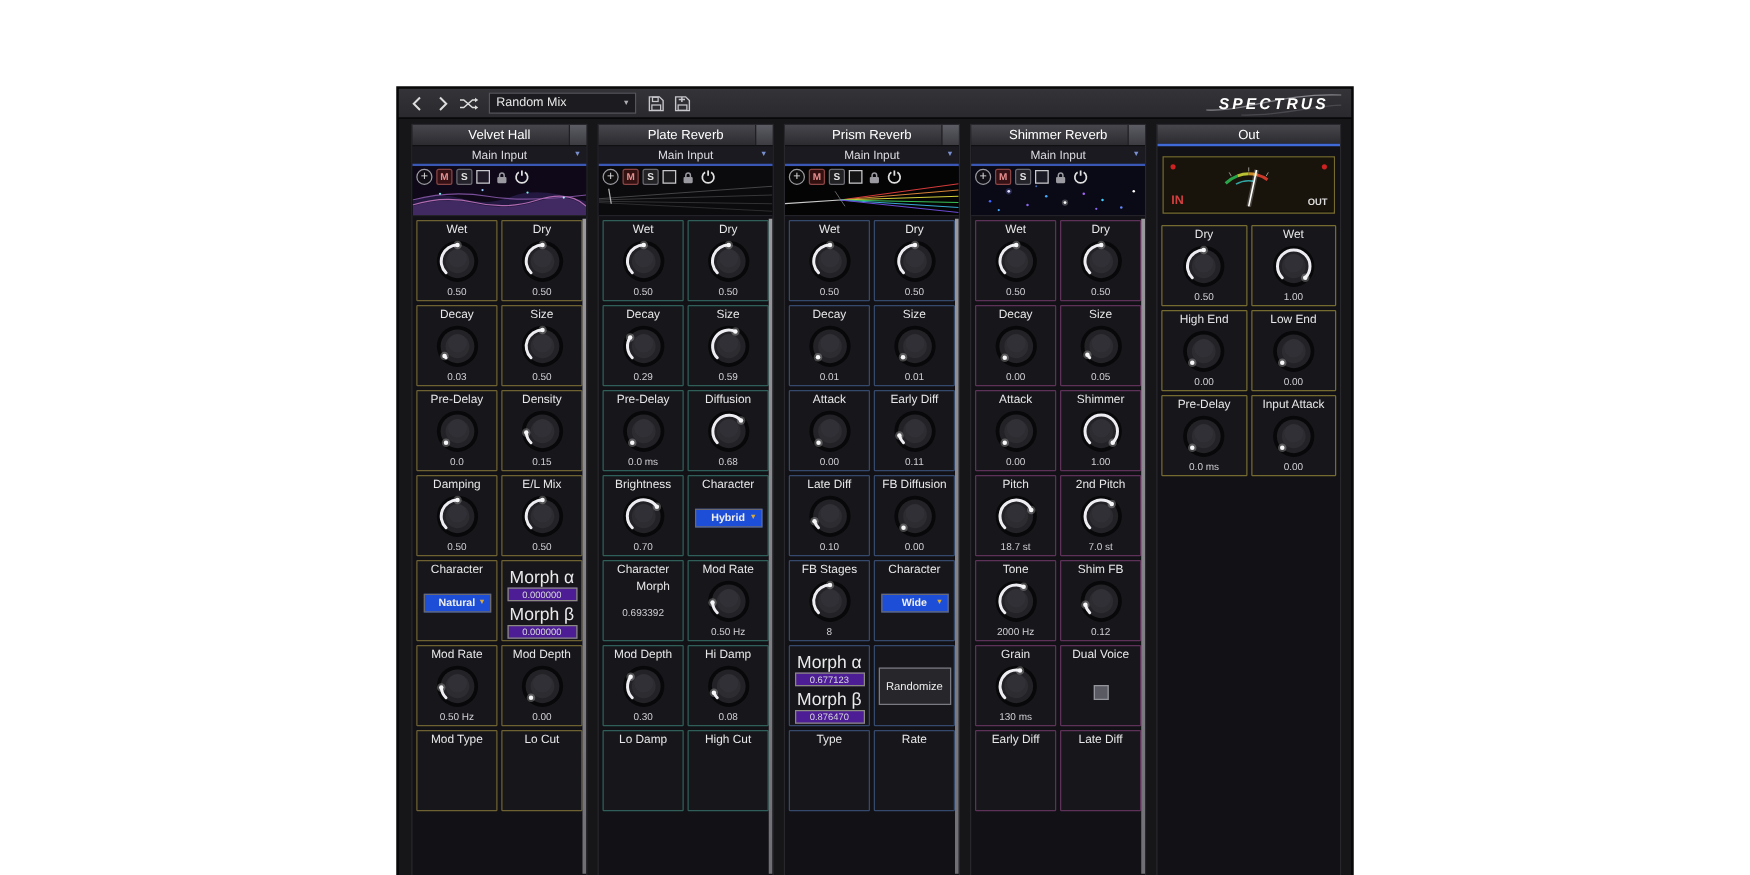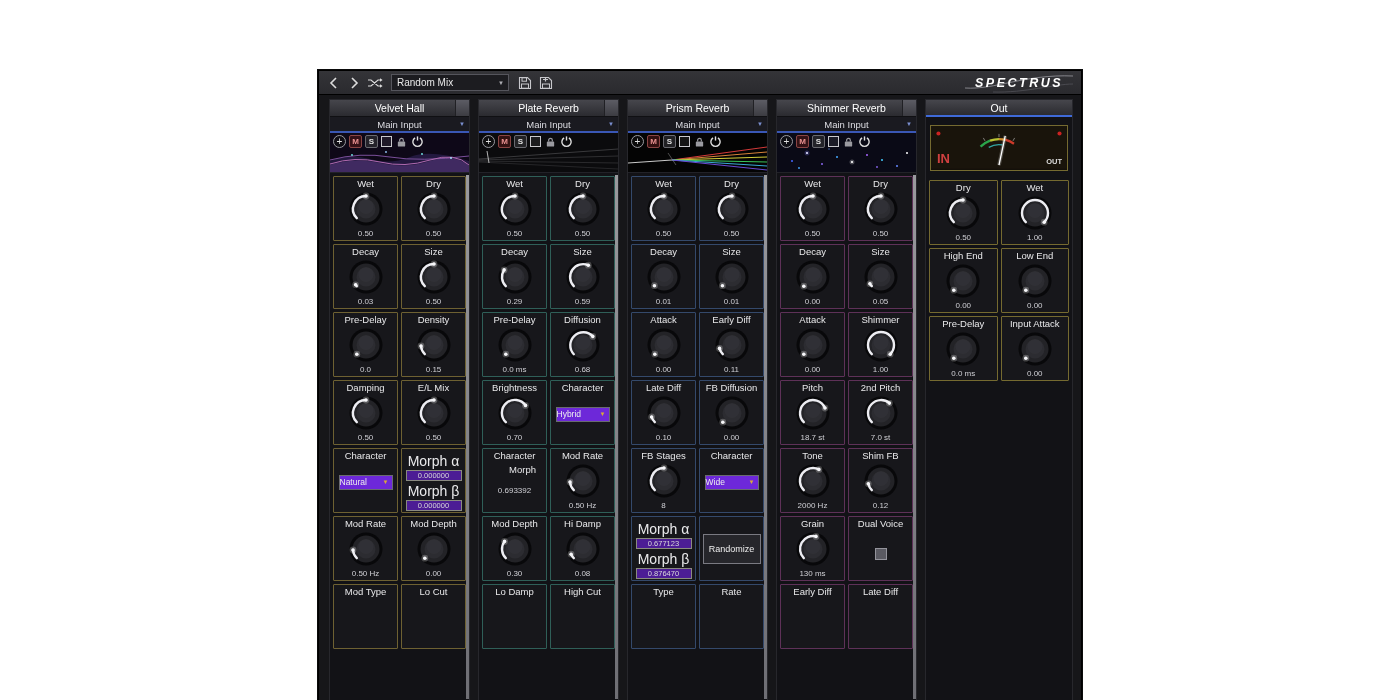--- a/index.html
+++ b/index.html
@@ -52,35 +52,35 @@
   .cells::after { content:''; position:absolute; right:0; top:2px; bottom:2px; width:3px;
                   background:linear-gradient(#9a9a9e,#6e6e74); }
   .module.out .cells::after { display:none; }
   .cell { border:1px solid var(--accent,#555); background:#17171b; border-radius:1px;
           display:flex; flex-direction:column; align-items:center; padding:2px 1px; overflow:hidden; }
   .cl { font-size:9.5px; color:#e8e8ea; line-height:1.15; text-align:center; }
   .cl.sub { margin-top:3px;margin-left:16px; }
   .knobwrap { flex:1; display:flex; align-items:center; justify-content:center; cursor:pointer; }
   .cv { font-size:8px; color:#cfcfd4; min-height:9px; }
   .cv.ts { margin-top:10px; }
-  .dd { margin-top:13px; width:54px; height:15px; border:1px solid #6a6a70; background:#6d28d9; color:#eee;
-        font-size:8.5px; display:flex; align-items:center; position:relative; cursor:pointer; }
+  .dd { margin-top:13px; width:54px; height:15px; border:1px solid #6a6a70; background:#1d4ed8; color:#eee;
+        font-size:8.5px; display:flex; align-items:center; justify-content:center; position:relative; cursor:pointer;font-weight:bold; }
   .dd .arr { position:absolute; right:3px; color:#d9a93a; font-size:6px; }
   .fl { font-size:14px; color:#eaeaec; margin-top:2px; }
   .fv { width:56px; height:11px; border:1px solid #8a8a80; background:#4c1d95; color:#d8d8da; font-size:7.5px;
         display:flex; align-items:center; justify-content:center; margin-top:1px; cursor:text; }
   .btnx { margin:auto; width:58px; padding:9px 2px; border:1px solid #7a7a82; background:#26262b; color:#eee;
           font-size:9px; text-align:center; cursor:pointer; }
   .chk { margin:auto; width:12px; height:12px; background:#5a5a62; border:1px solid #94949c; cursor:pointer; }
 
   
   .meterbox { margin:8px 4px 6px 4px; height:46px; flex:0 0 auto; position:relative;
               background:#131009; border:1px solid var(--accent,#756a30); overflow:hidden; }
   .meterbox svg { position:absolute; inset:0; }
-  .m-in { position:absolute; left:6px; bottom:4px; color:#d04040; font-size:13px; font-weight:bold; }
+  .m-in { position:absolute; left:6px; bottom:4px; color:#d04040; font-size:10px; font-weight:bold; }
   .m-out { position:absolute; right:5px; bottom:4px; color:#ddd; font-size:7.5px; font-weight:bold; }
 
   
   .statusbar { height:30px; flex:0 0 auto; background:#232327; border-top:1px solid #000;
                display:flex; align-items:center; padding:0 10px; position:relative; }
   .sb-preset { font-size:11px; font-weight:bold; color:#fff; }
   .sb-version { margin-left:auto; margin-right:10px; font-size:15px; color:#98989e; border:1px solid #3c3c42;
                 background:#404040; padding:2px 7px; }
   .sb-grip { position:absolute; right:2px; bottom:2px; width:13px; height:13px; cursor:nwse-resize;
              background:repeating-linear-gradient(135deg, transparent 0 2px, #86868c 2px 3px); }

